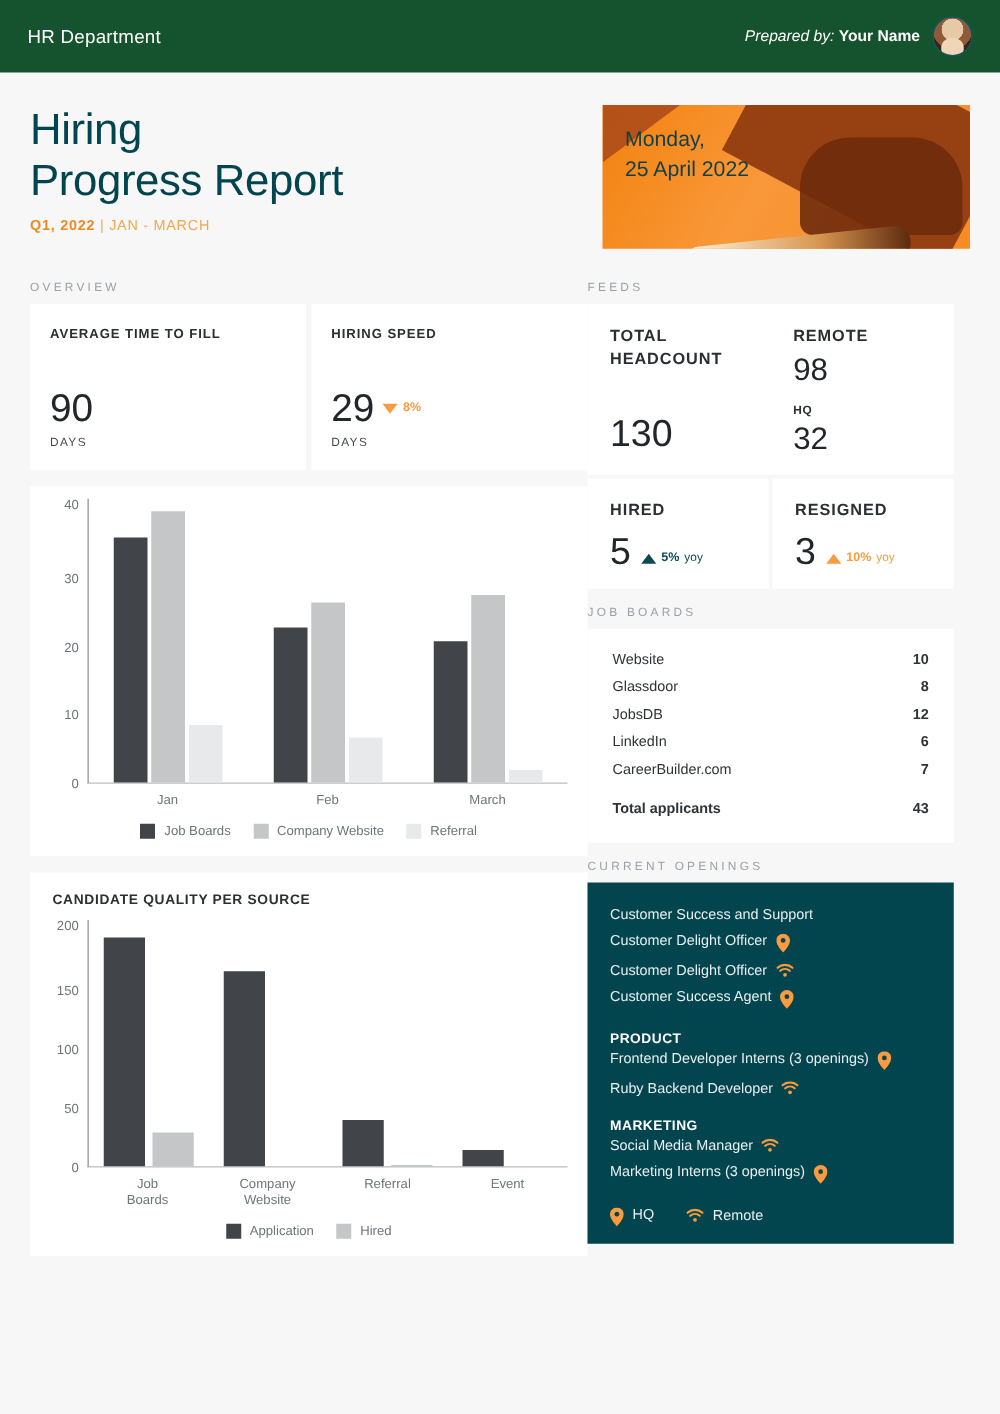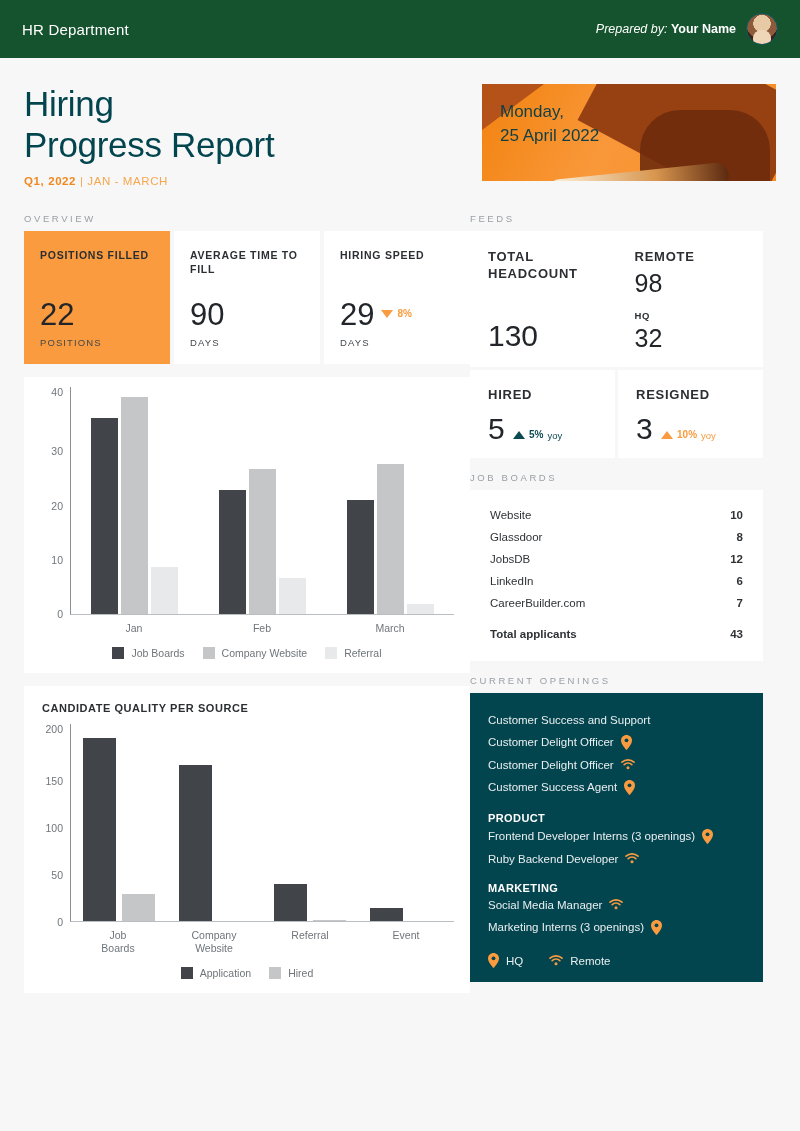--- a/index.html
+++ b/index.html
@@ -36,21 +36,21 @@
   .hero { display: flex; justify-content: space-between; align-items: flex-start; padding: 26px 0 12px; }
   .hero-left h1 {
     font-size: 35px; line-height: 1.17; font-weight: normal;
     color: #03454e; letter-spacing: -.3px;
   }
   .hero-sub { margin-top: 9px; font-size: 11.5px; letter-spacing: .6px; }
   .hero-sub .q { color: #f0871f; font-weight: bold; }
   .hero-sub .range { color: #f6a64f; }
 
   .datecard {
-    width: 294px; height: 97px; position: relative; overflow: hidden;
+    width: 294px; height: 115px; position: relative; overflow: hidden;
     background: linear-gradient(120deg,#f2820e 0%,#f9983a 45%,#f58b24 100%);
     flex: none;
   }
   .datecard .shape-a {
     position:absolute; right:-18px; top:-30px; width:200px; height:120px;
     background:#8e3a10; transform: rotate(28deg); opacity:.92;
   }
   .datecard .shape-b {
     position:absolute; right:6px; top:26px; width:130px; height:78px;
     border-radius:40px 40px 10px 10px; background:#6e2b0c; opacity:.9;
@@ -147,21 +147,21 @@
   .feed-box .feed-num { margin-top:auto; }
 
   
   .jb { background:#fff; padding:14px 20px 16px; }
   .jb-row { display:flex; justify-content:space-between; font-size:11.5px; color:#2f3337; padding:5px 0; }
   .jb-row .val { font-weight:bold; }
   .jb-total { margin-top:9px; font-weight:bold; }
 
   
   .openings { background:#03454e; padding:16px 18px 14px; color:#e9eef0; }
-  .op-row { font-size:11.5px; padding:4.5px 0; display:flex; align-items:center; gap:7px; }
+  .op-row { font-size:11.5px; padding:4.5px 0; display:flex; align-items:flex-start; gap:7px; }
   .op-head { font-size:11px; font-weight:bold; letter-spacing:.4px; padding-top:13px; color:#ffffff; }
   .op-legend { display:flex; gap:26px; align-items:center; padding-top:14px; font-size:10.5px; }
   .pin { width:11px; height:15px; flex:none; }
   .wifi { width:14px; height:11px; flex:none; }
 </style>
 </head>
 <body>
 
 <div class="topbar">
   <div class="topbar-title">HR Department</div>
@@ -199,25 +199,20 @@
     </div>
   </div>
 
   <div class="cols">
 
     <div class="col-left">
 
       <div class="seclabel">Overview</div>
 
       <div class="kpis">
-        <div class="kpi accent">
-          <div class="kpi-title">POSITIONS FILLED</div>
-          <div class="kpi-num">22</div>
-          <div class="kpi-unit">POSITIONS</div>
-        </div>
         <div class="kpi">
           <div class="kpi-title">AVERAGE TIME TO FILL</div>
           <div class="kpi-num">90</div>
           <div class="kpi-unit">DAYS</div>
         </div>
         <div class="kpi">
           <div class="kpi-title">HIRING SPEED</div>
           <div class="kpi-num">
             <span>29</span>
             <span class="delta orange">

